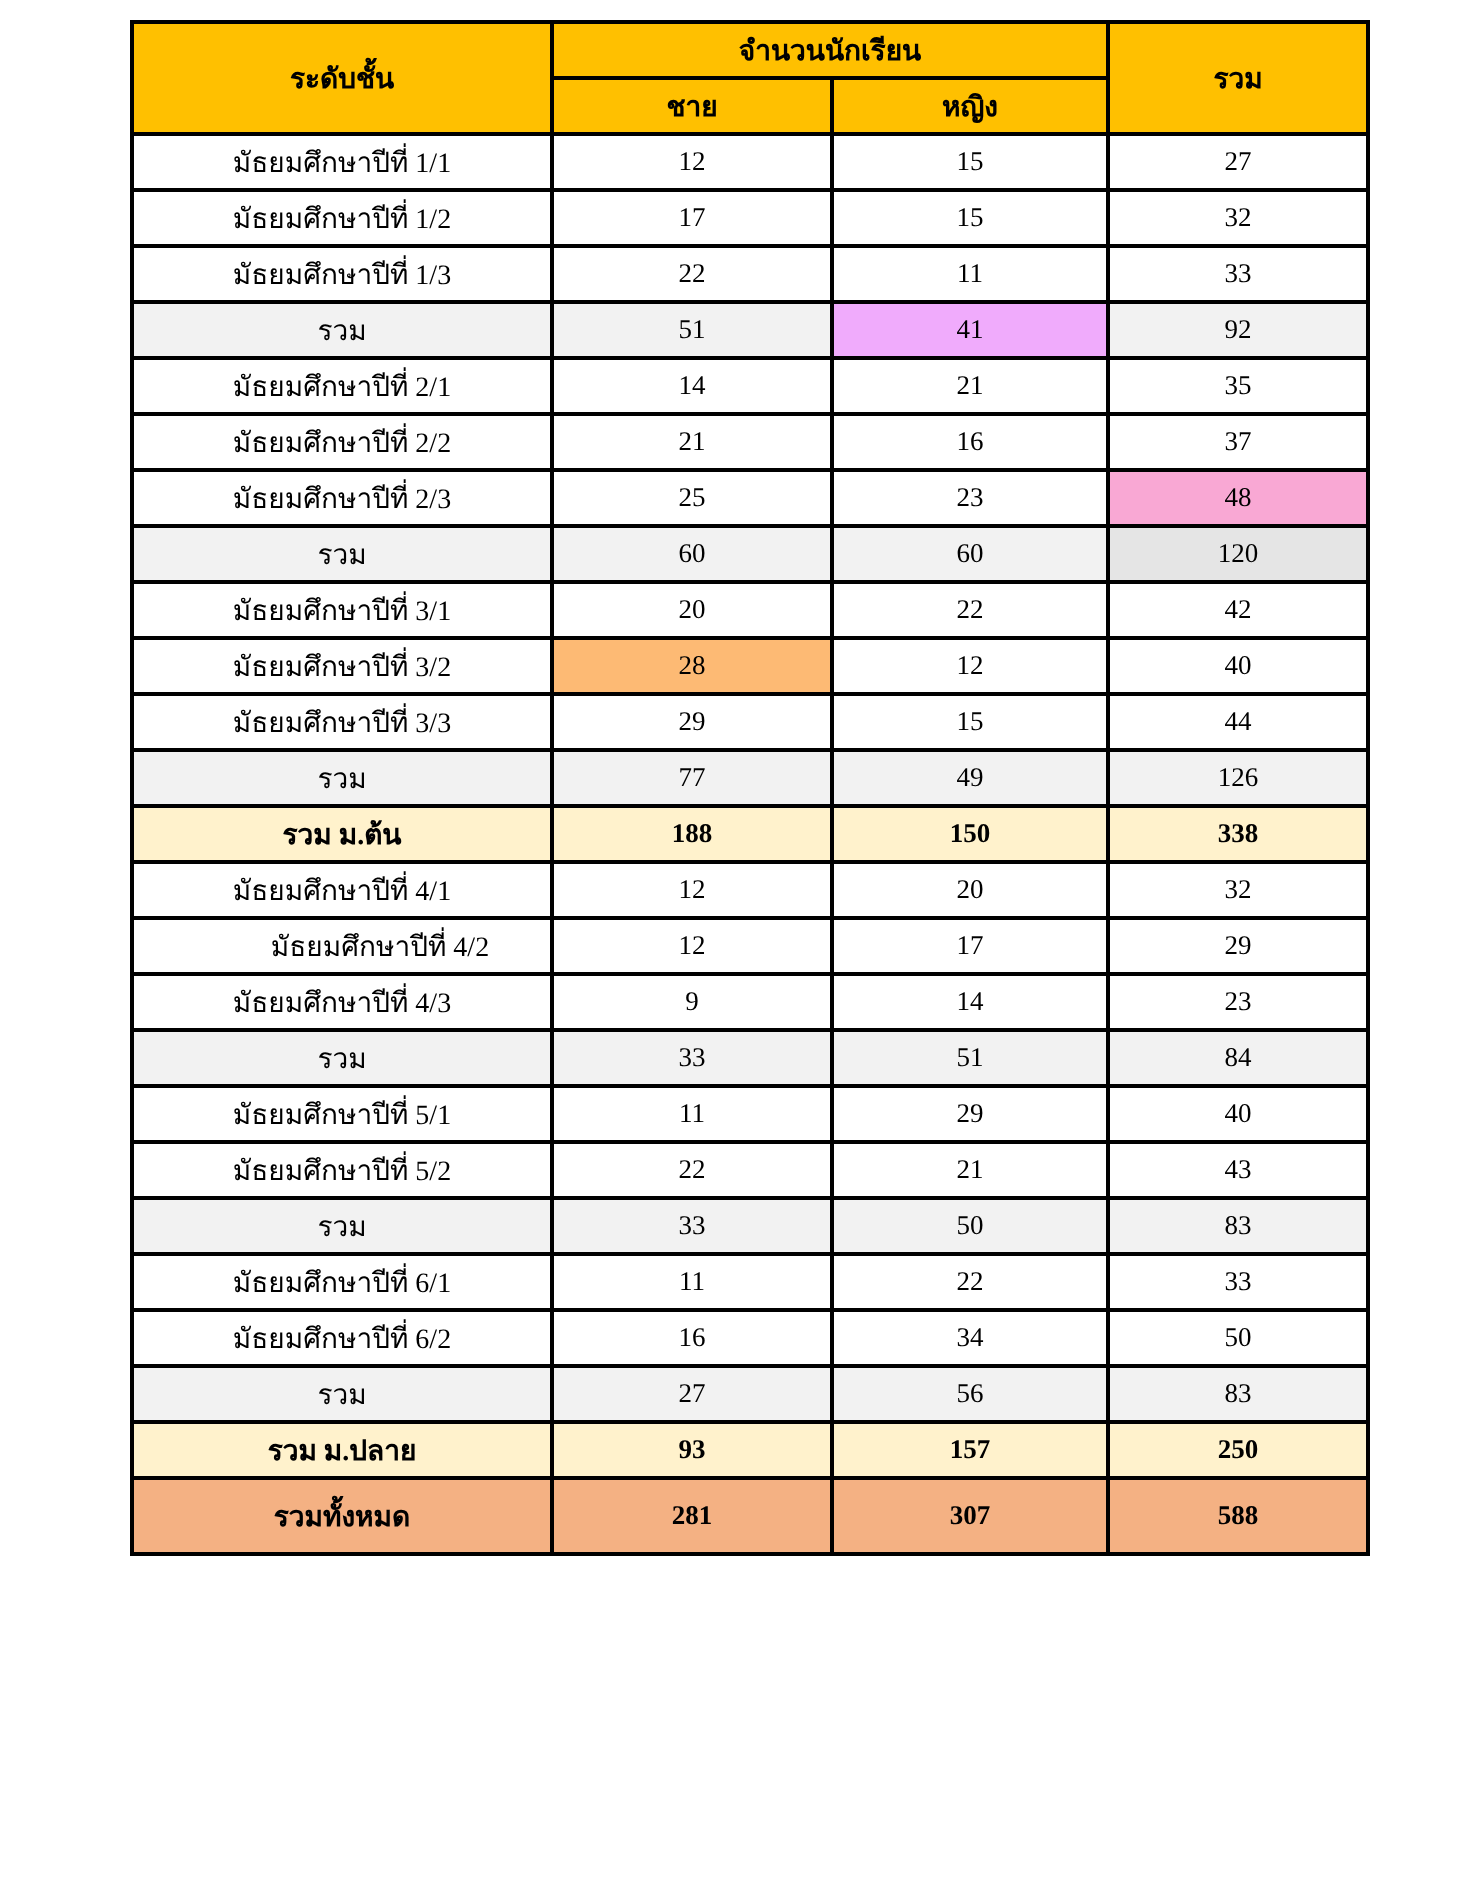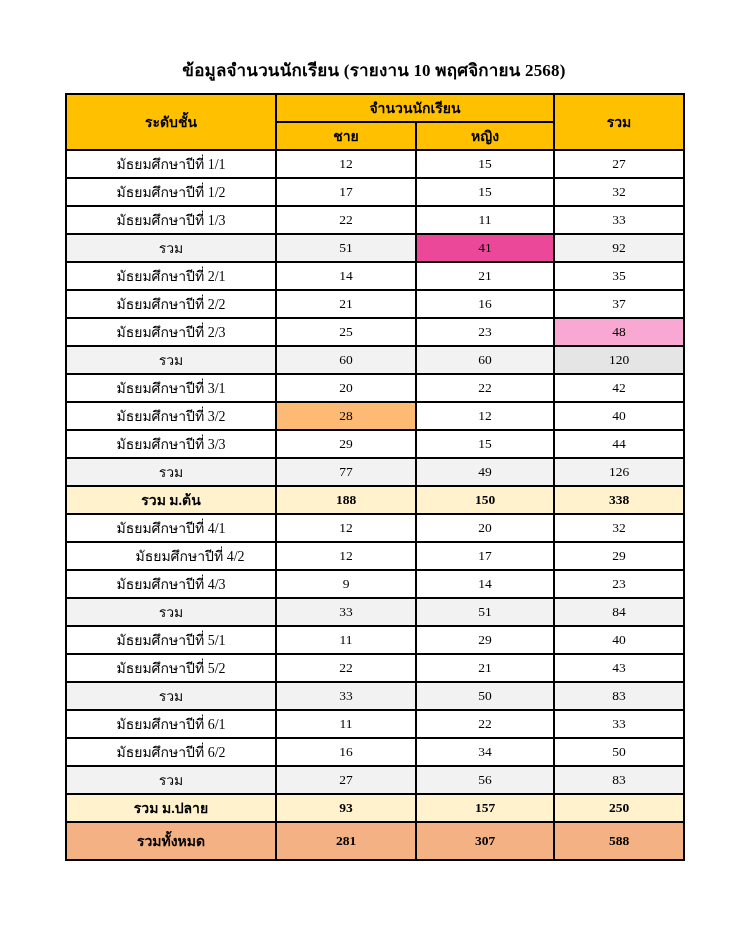--- a/index.html
+++ b/index.html
@@ -53,21 +53,20 @@
   tr.row-subtotal td { font-weight: normal; }
   tr.row-level-total td { font-weight: bold; }
   tr.row-grand-total td { font-weight: bold; height: 38px; }
   td.cell-grade { font-size: 14px; }
 </style>
 </head>
 <body>
 
 <div class="page">
 
-  <div class="doc-title">ข้อมูลจำนวนนักเรียน (รายงาน 10 พฤศจิกายน 2568)</div>
 
   <table class="student-table">
     <colgroup>
       <col class="c-grade">
       <col class="c-male">
       <col class="c-female">
       <col class="c-total">
     </colgroup>
     <thead>
       <tr>
@@ -95,21 +94,21 @@
   </tr>
         <tr class="row-normal">
     <td class="cell-grade" style="background-color: rgb(255, 255, 255); border-color: rgb(0, 0, 0);">มัธยมศึกษาปีที่ 1/3</td>
     <td class="cell-male" style="background-color: rgb(255, 255, 255); border-color: rgb(0, 0, 0);">22</td>
     <td class="cell-female" style="background-color: rgb(255, 255, 255); border-color: rgb(0, 0, 0);">11</td>
     <td class="cell-total" style="background-color: rgb(255, 255, 255); border-color: rgb(0, 0, 0);">33</td>
   </tr>
         <tr class="row-subtotal">
     <td class="cell-grade" style="background-color: rgb(242, 242, 242); border-color: rgb(0, 0, 0);">รวม</td>
     <td class="cell-male" style="background-color: rgb(242, 242, 242); border-color: rgb(0, 0, 0);">51</td>
-    <td class="cell-female" style="background-color: #ec4899; border-color: rgb(0, 0, 0);">41</td>
+    <td class="cell-female" style="background-color: #f0abfc; border-color: rgb(0, 0, 0);">41</td>
     <td class="cell-total" style="background-color: rgb(242, 242, 242); border-color: rgb(0, 0, 0);">92</td>
   </tr>
         <tr class="row-normal">
     <td class="cell-grade" style="background-color: rgb(255, 255, 255); border-color: rgb(0, 0, 0);">มัธยมศึกษาปีที่ 2/1</td>
     <td class="cell-male" style="background-color: rgb(255, 255, 255); border-color: rgb(0, 0, 0);">14</td>
     <td class="cell-female" style="background-color: rgb(255, 255, 255); border-color: rgb(0, 0, 0);">21</td>
     <td class="cell-total" style="background-color: rgb(255, 255, 255); border-color: rgb(0, 0, 0);">35</td>
   </tr>
         <tr class="row-normal">
     <td class="cell-grade" style="background-color: rgb(255, 255, 255); border-color: rgb(0, 0, 0);">มัธยมศึกษาปีที่ 2/2</td>

